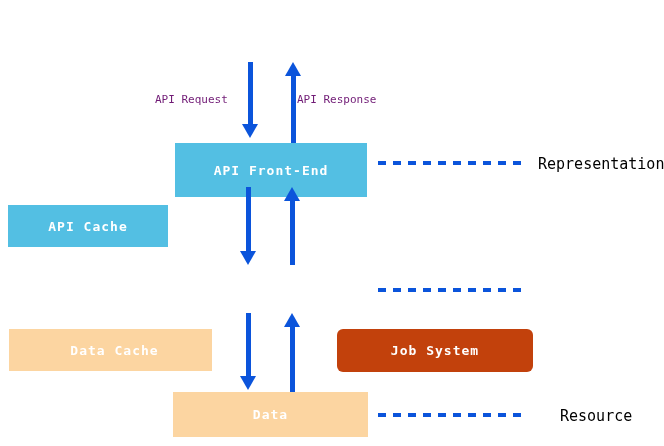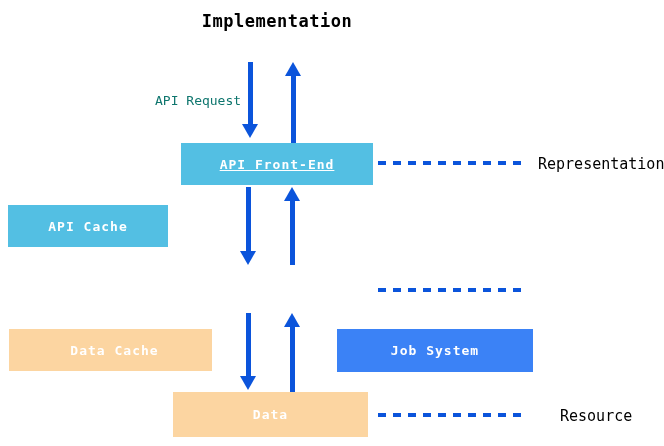--- a/index.html
+++ b/index.html
@@ -11,30 +11,30 @@
     overflow:hidden;
   }
   .abs{position:absolute;}
   .title{
     left:0;top:11px;width:554px;
     text-align:center;
     font-size:17px;font-weight:bold;color:#000000;
     letter-spacing:0.5px;
   }
   .flow-label{
-    font-size:13px;color:#0f766e;white-space:nowrap;
+    font-size:11px;color:#701a75;white-space:nowrap;
   }
   .box{
     display:flex;align-items:center;justify-content:center;
     font-size:13px;font-weight:bold;color:#ffffff;
     letter-spacing:1px;white-space:nowrap;
   }
   .box-blue{background:#53BFE3;}
   .box-orange{background:#FCD5A1;}
-  .box-gray{background:#3b82f6;}
+  .box-gray{background:#c2410c;border-radius:6px;}
   .arrow{
     display:flex;flex-direction:column;align-items:center;
     width:16px;
   }
   .arrow .shaft{width:5px;flex:1;background:#0B54DB;}
   .arrow .head-down{
     width:0;height:0;
     border-left:8px solid transparent;
     border-right:8px solid transparent;
     border-top:14px solid #0B54DB;
@@ -51,33 +51,33 @@
   }
   .annotation{
     font-size:15px;color:#000000;white-space:nowrap;
   }
 </style>
 </head>
 <body>
 
 <div id="canvas">
 
-  <div class="abs title">Implementation</div>
 
   <div class="abs arrow" style="left:242px;top:62px;height:76px;">
     <div class="shaft"></div>
     <div class="head-down"></div>
   </div>
   <div class="abs arrow" style="left:285px;top:62px;height:81px;">
     <div class="head-up"></div>
     <div class="shaft"></div>
   </div>
   <div class="abs flow-label" style="left:155px;top:93px;">API Request</div>
+  <div class="abs flow-label" style="left:297px;top:93px;">API Response</div>
 
-  <div class="abs box box-blue" style="left:181px;top:143px;width:192px;height:42px;text-decoration:underline;">
+  <div class="abs box box-blue" style="left:175px;top:143px;width:192px;height:54px;">
     <span>API Front-End</span>
   </div>
   <div class="abs dash" style="left:378px;top:161px;"></div>
   <div class="abs annotation" style="left:538px;top:155px;">Representation</div>
 
   <div class="abs box box-blue" style="left:8px;top:205px;width:160px;height:42px;">
     <span>API Cache</span>
   </div>
 
   <div class="abs arrow" style="left:240px;top:187px;height:78px;">

